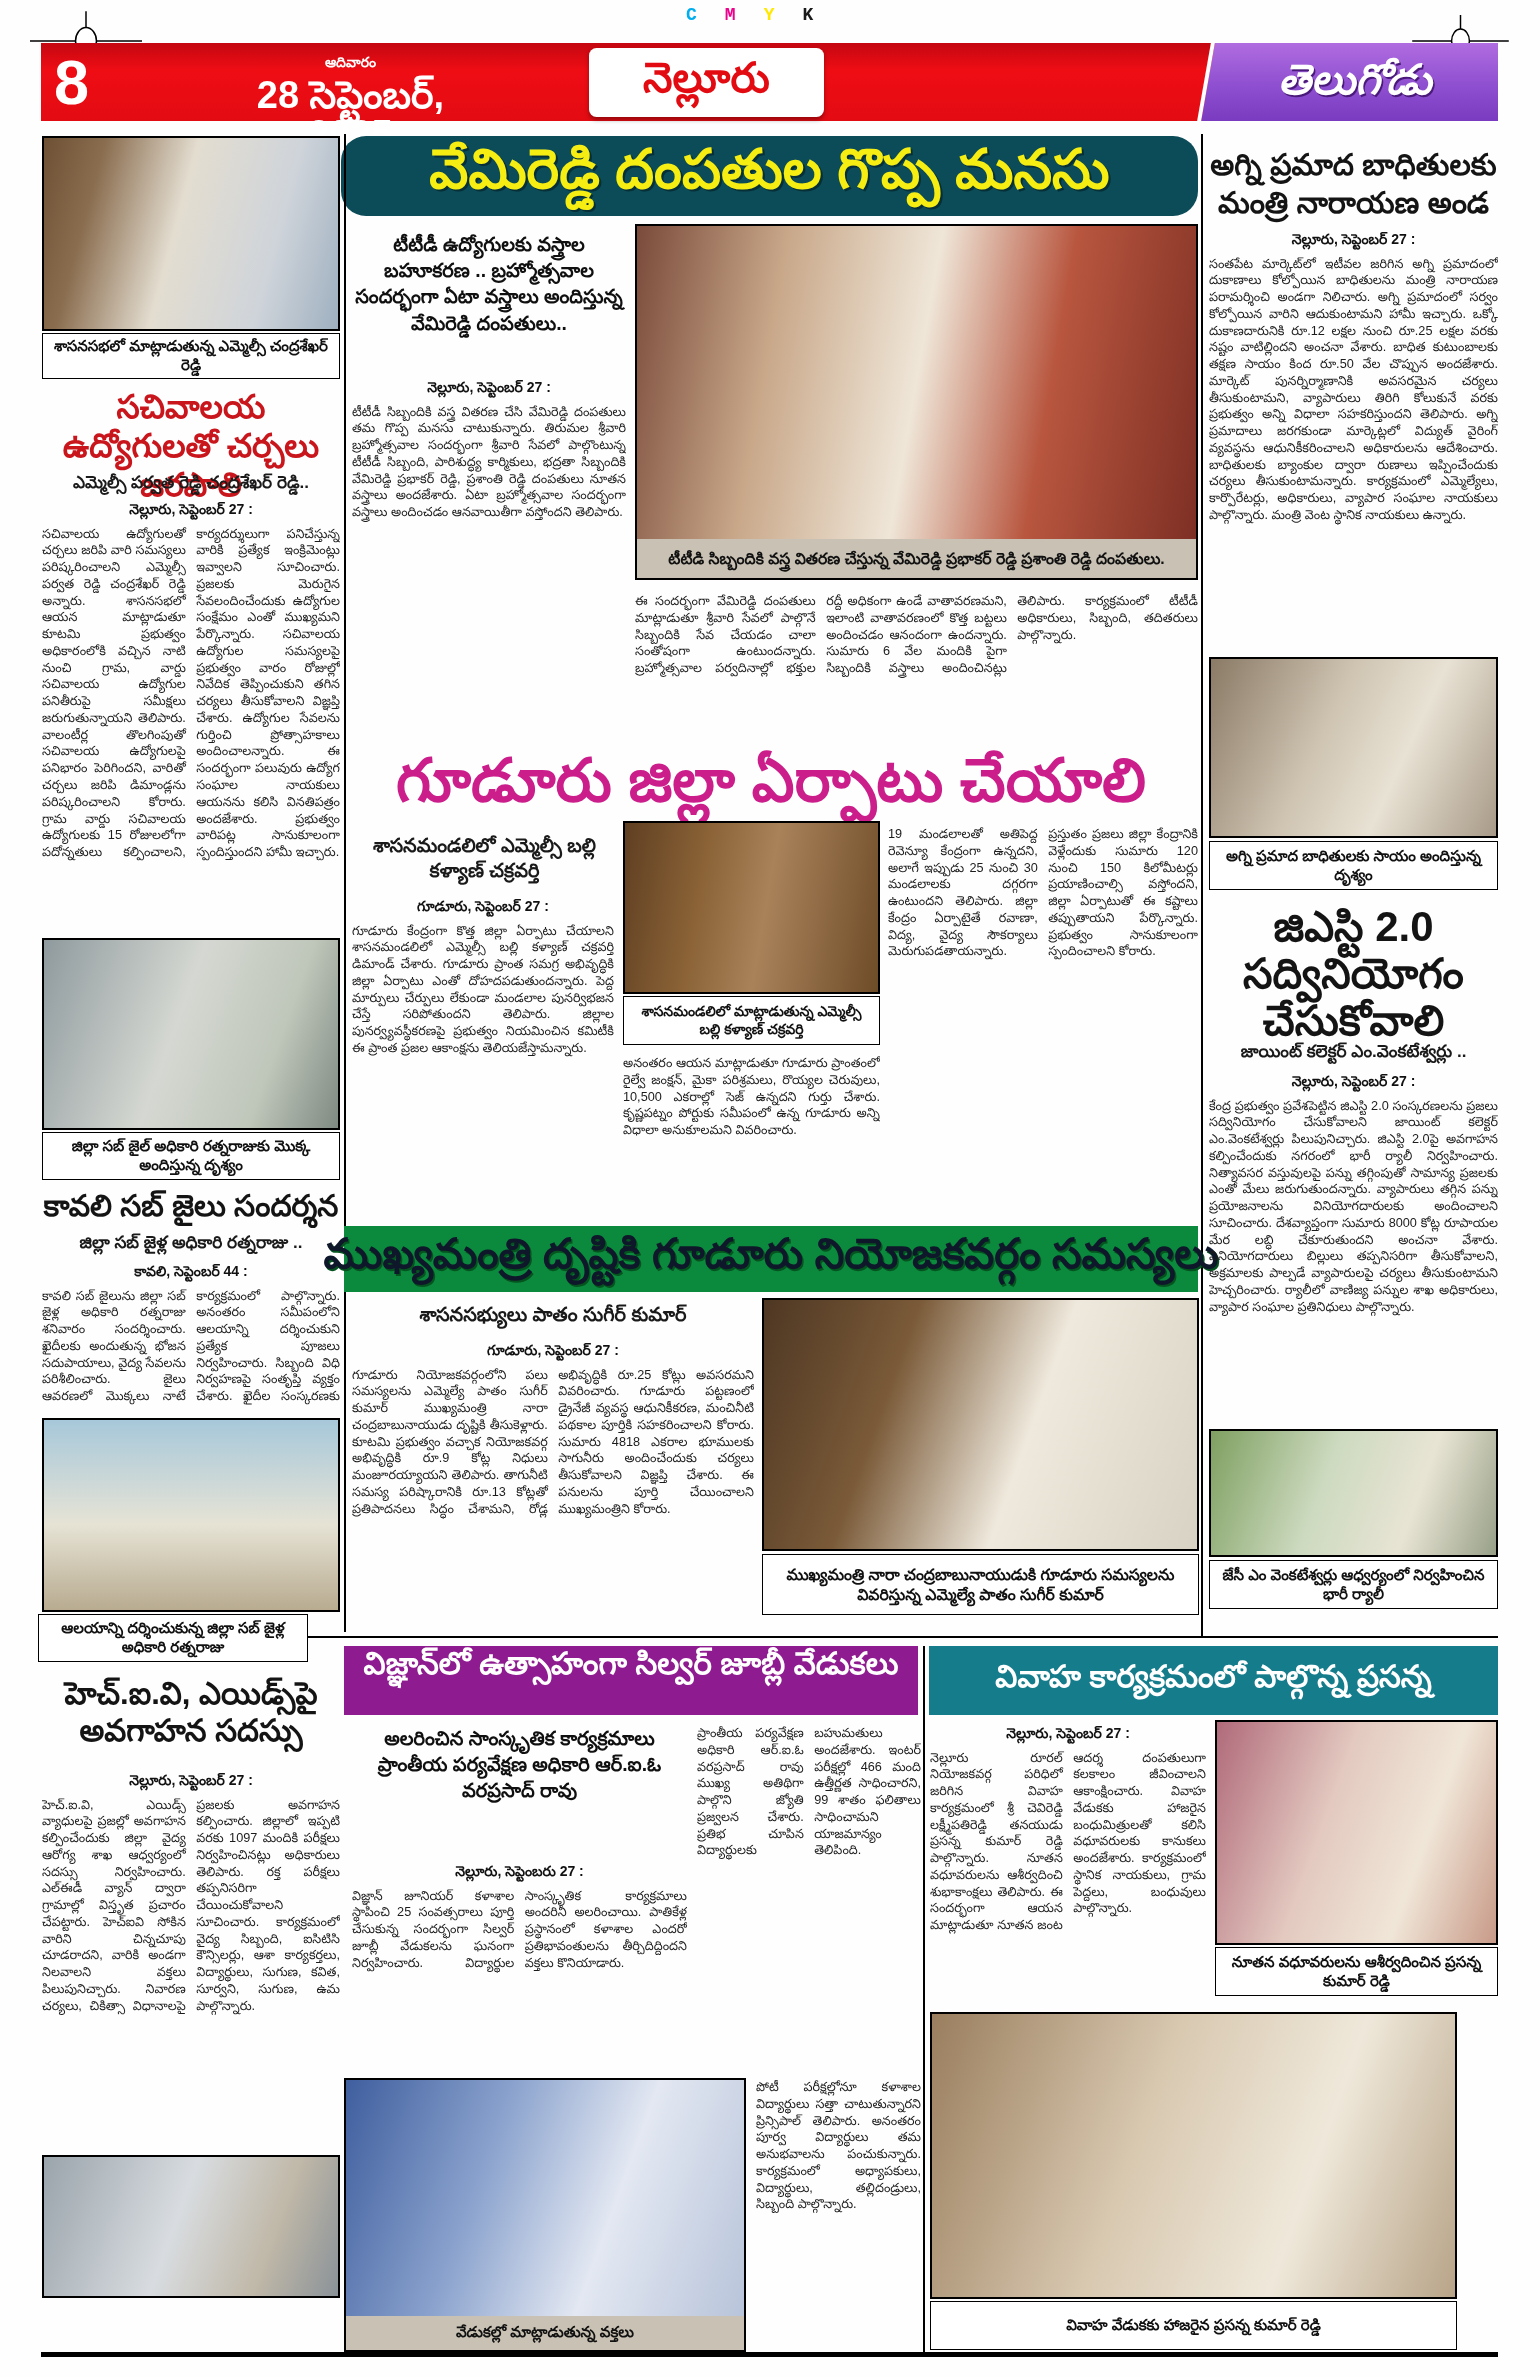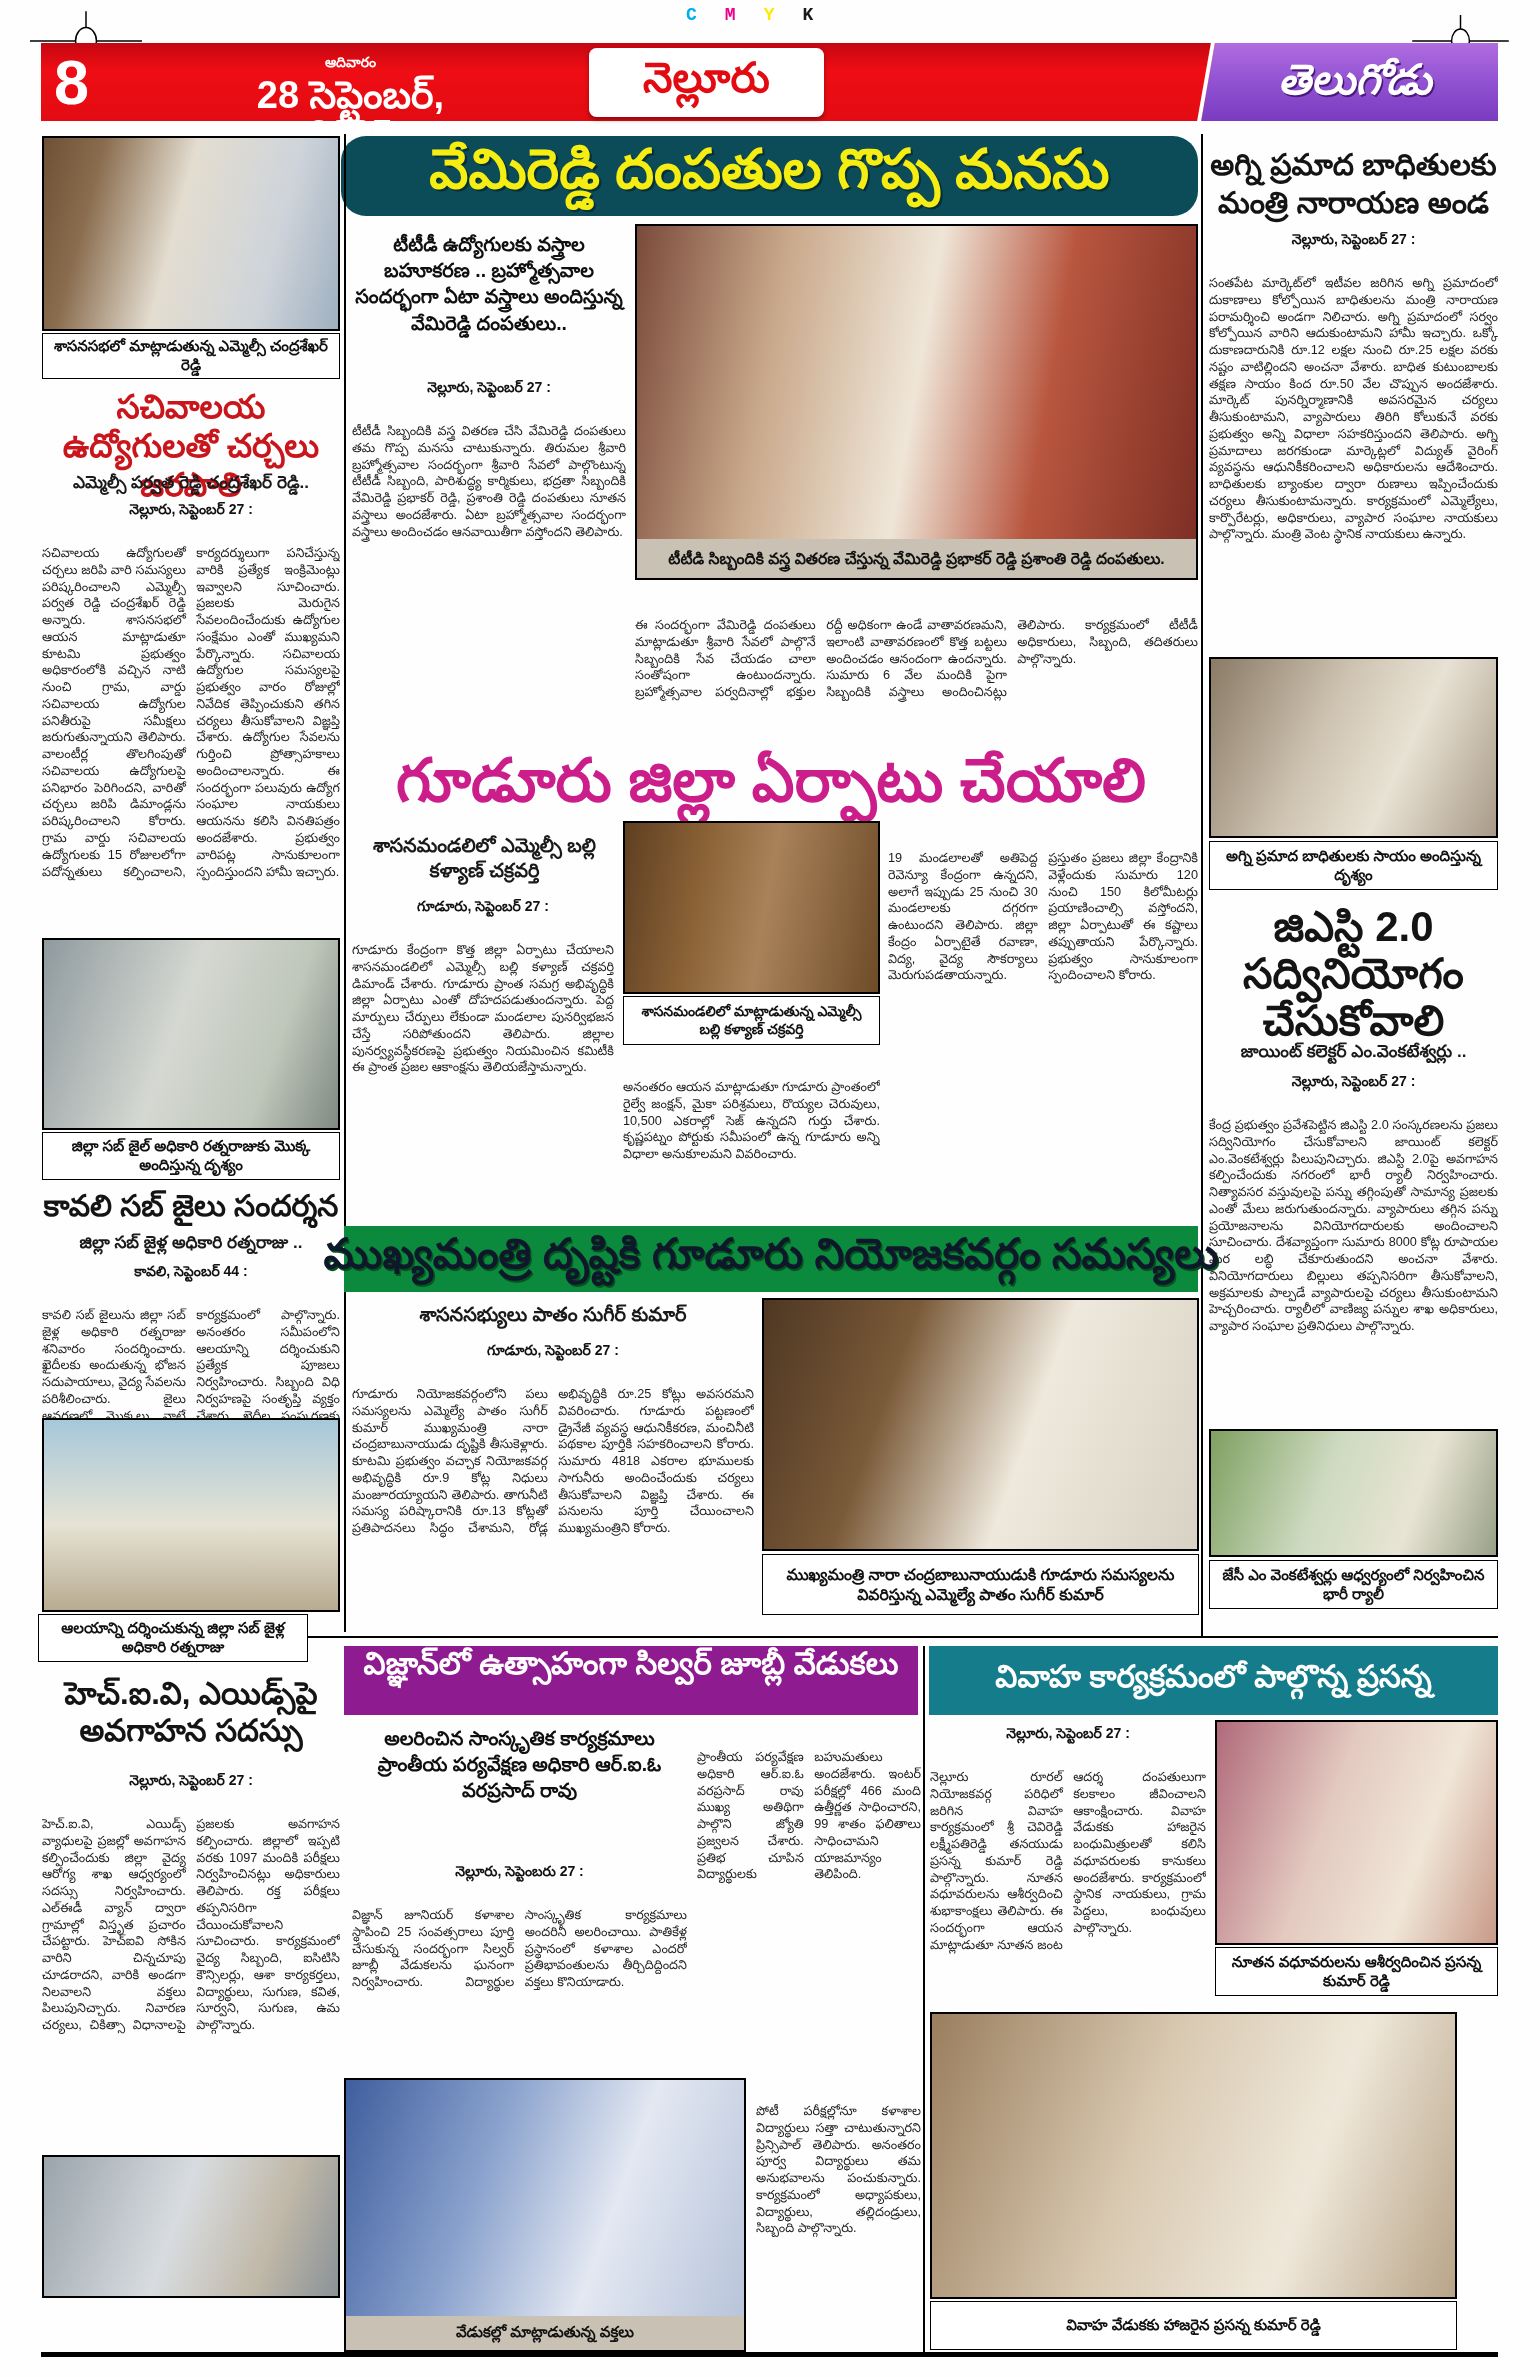--- a/index.html
+++ b/index.html
@@ -44,21 +44,21 @@
   .hl-magenta { color:#cb1e8b; font-weight:bold; text-align:center; }
   .band-green { background:#0b8a3d; display:flex; align-items:center; justify-content:center; }
   .band-green span { color:#0f172a; font-size:42px; font-weight:bold; white-space:nowrap; text-shadow:1.5px 1.5px 0 #05541f; }
   .box-purple { background:#8e1b8f; display:flex; justify-content:center; }
   .box-purple span { color:#fff; font-size:31px; font-weight:bold; white-space:nowrap; }
   .box-teal { background:#157c8c; display:flex; align-items:center; justify-content:center; }
   .box-teal span { color:#fff; font-size:31px; font-weight:bold; white-space:nowrap; }
 
   .subhead { font-weight:bold; text-align:center; color:#1a1a1a; }
   .dateline { font-weight:bold; text-align:center; font-size:14px; margin-bottom:4.5px; }
-  .body-text { font-size:12.7px; line-height:1.32; text-align:justify; color:#1c1c1c;margin-top:24px; }
+  .body-text { font-size:12.7px; line-height:1.32; text-align:justify; color:#1c1c1c; }
   .lead { font-weight:bold; text-align:center; color:#101010; }
   .col2 { column-count:2; column-gap:10.4px; }
   .col3 { column-count:3; column-gap:10.4px; }
 
   
   .photo { border:2.2px solid #000; background:#c9c2b4; position:absolute; }
   .photo .ph { position:absolute; inset:0; }
   .capbox { position:absolute; border:1.5px solid #000; background:#fff; display:flex; align-items:center;
       justify-content:center; text-align:center; font-weight:bold; font-size:15px; line-height:1.25; padding:3px 7.5px; }
   .capline { position:absolute; text-align:center; font-weight:bold; font-size:15px; }

